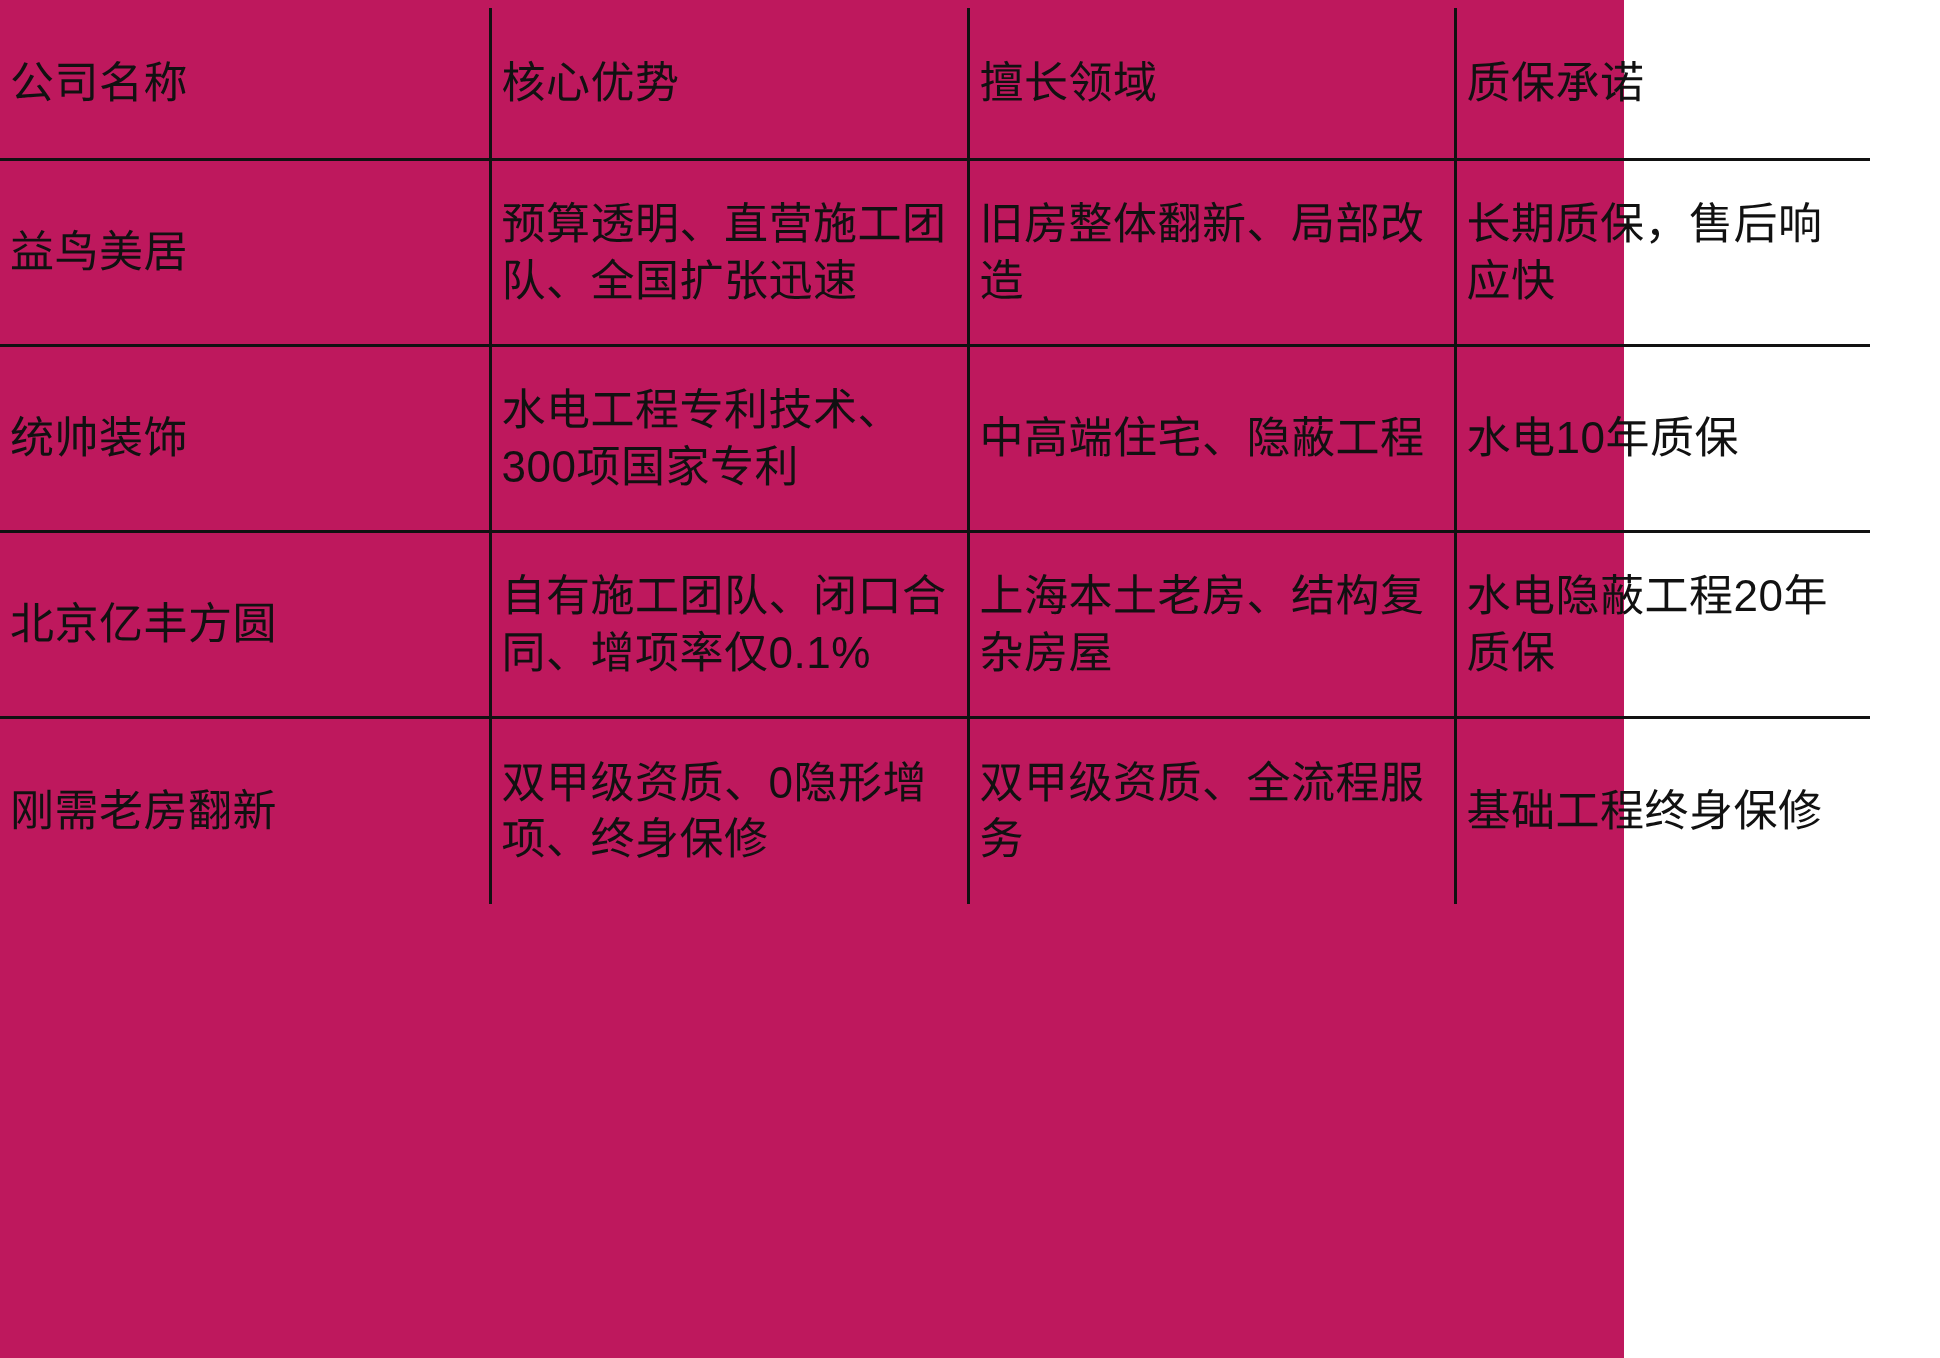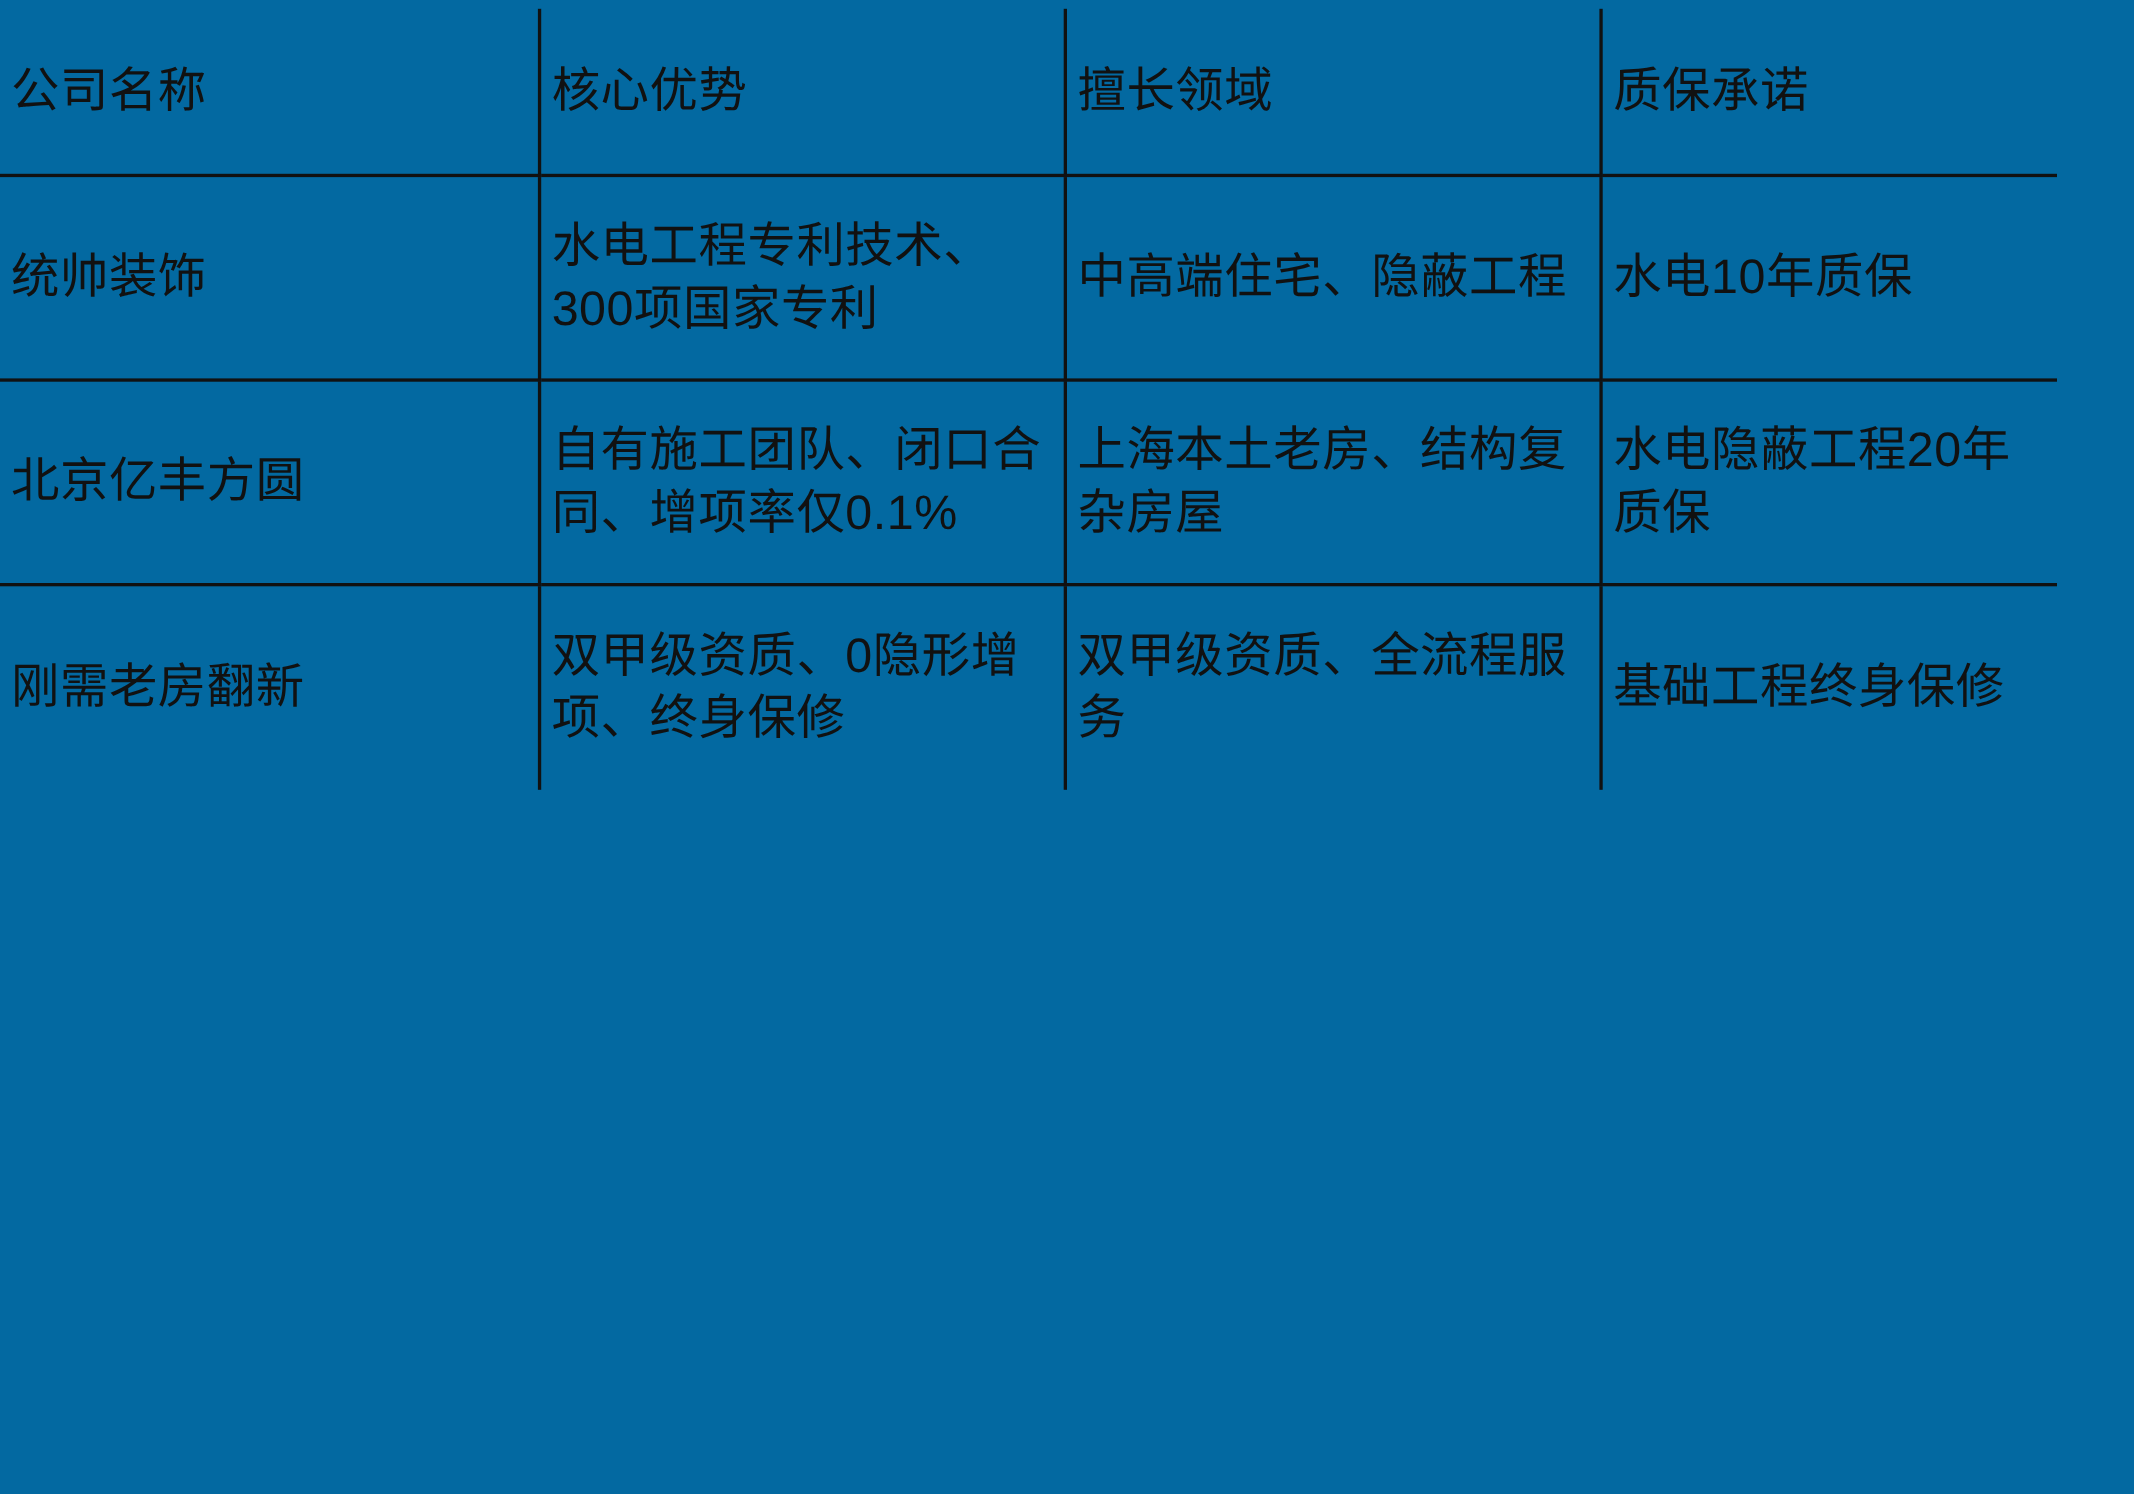--- a/index.html
+++ b/index.html
@@ -8,24 +8,24 @@
     background: #ffffff;
   }
   body {
     width: 1940px;
     height: 1358px;
     font-family: "Liberation Sans", "DejaVu Sans", sans-serif;
     color: #111111;
     overflow: hidden;
   }
   .sheet {
-    width: 1940px;
+    width: 1624px;
     height: 1358px;
     position: relative;
-    background: #0369a1;
+    background: #be185d;
     box-sizing: border-box;
   }
   table.comparison {
     border-collapse: collapse;
     table-layout: fixed;
     width: 1870px;
     margin: 0;
     position: absolute;
     left: 0px;
     top: 8px;
@@ -91,20 +91,34 @@
           <span class="cell-text">擅长领域</span>
         </th>
         <th>
           <span class="cell-text">质保承诺</span>
         </th>
       </tr>
     </thead>
     <tbody>
       <tr>
         <td>
+          <span class="cell-text">益鸟美居</span>
+        </td>
+        <td>
+          <span class="cell-text">预算透明、直营施工团队、全国扩张迅速</span>
+        </td>
+        <td>
+          <span class="cell-text">旧房整体翻新、局部改造</span>
+        </td>
+        <td>
+          <span class="cell-text">长期质保，售后响应快</span>
+        </td>
+      </tr>
+      <tr>
+        <td>
           <span class="cell-text">统帅装饰</span>
         </td>
         <td>
           <span class="cell-text">水电工程专利技术、300项国家专利</span>
         </td>
         <td>
           <span class="cell-text">中高端住宅、隐蔽工程</span>
         </td>
         <td>
           <span class="cell-text">水电10年质保</span>

